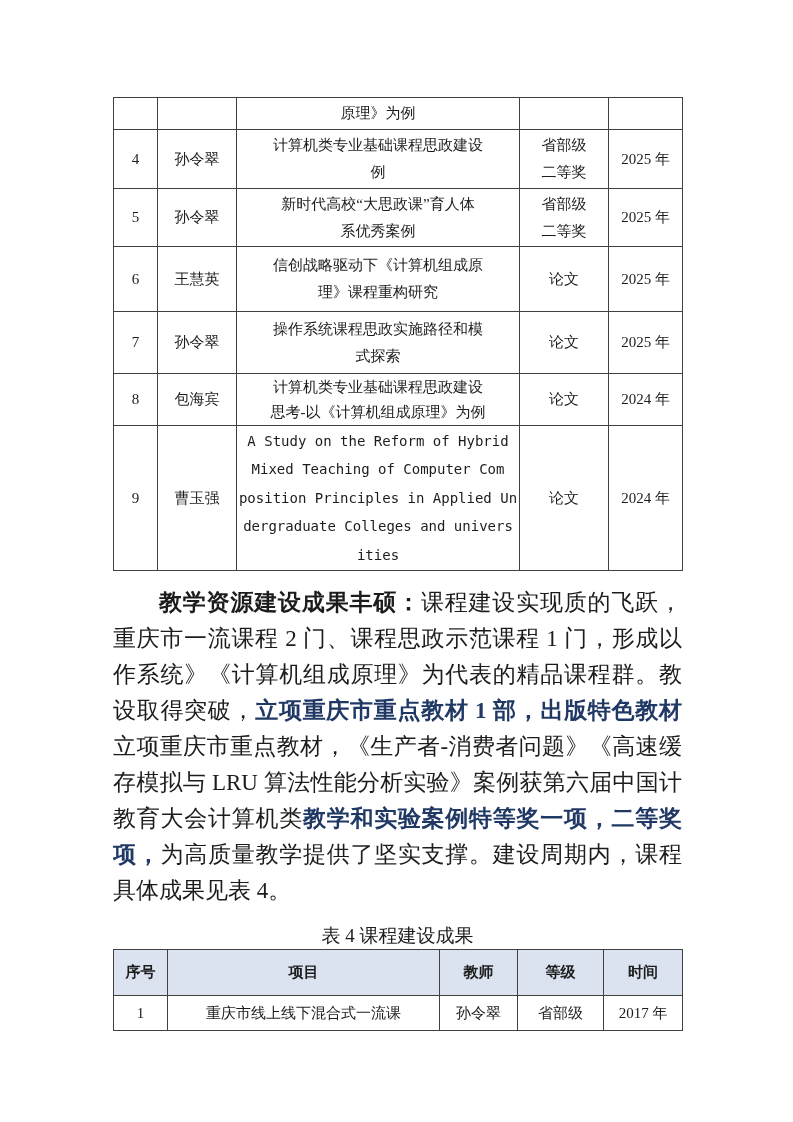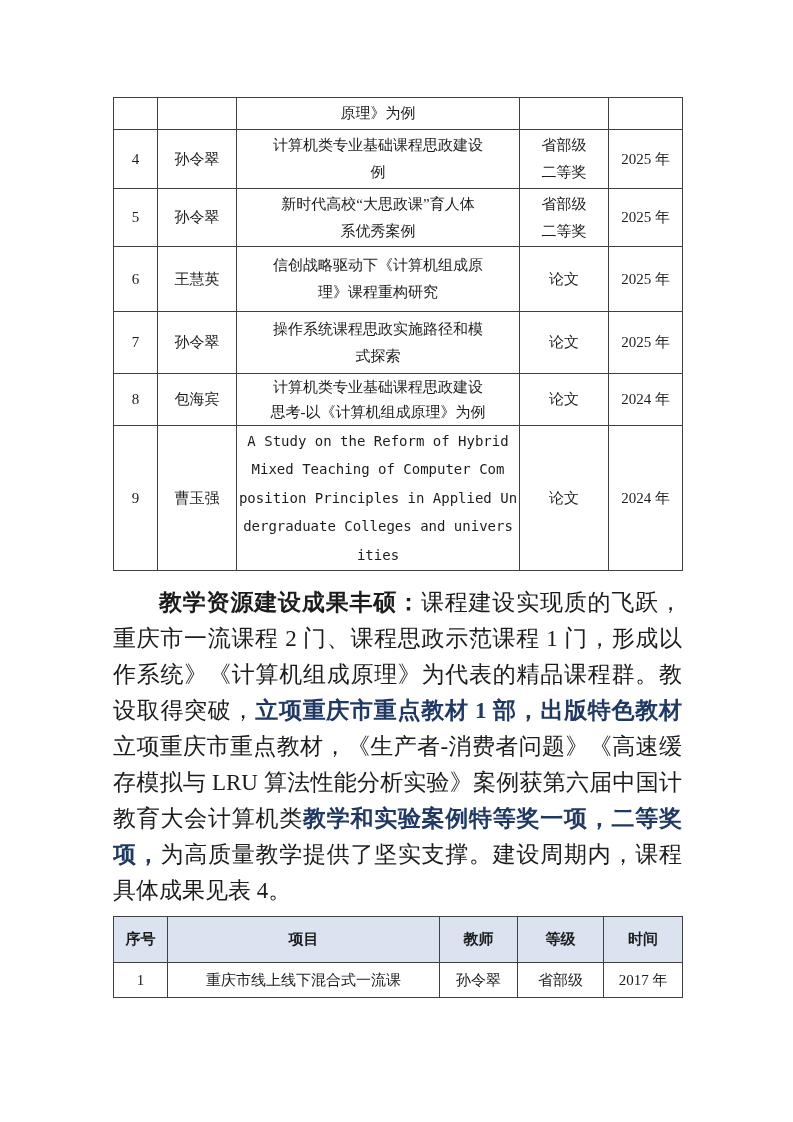--- a/index.html
+++ b/index.html
@@ -67,21 +67,21 @@
   .run-navy { font-weight: bold; color: #1f3864; }
 
   
   .caption {
     margin-top: 13px;
     height: 27px;
     line-height: 27px;
     text-align: center;
     font-size: 19px;
   }
-  .t2 { margin-top: 7px; }
+  .t2 { }
   .t2 th {
     height: 45px;
     background: #dae3ef;
     font-weight: bold;
   }
   .t2 td { height: 34px; }
 </style>
 </head>
 <body>
 
@@ -165,20 +165,21 @@
       <div class="pline"><span>重庆市一流课程 2 门、课程思政示范课程 1 门，形成以《操</span></div>
       <div class="pline"><span>作系统》《计算机组成原理》为代表的精品课程群。教材建</span></div>
       <div class="pline"><span>设取得突破，</span><span class="run-navy">立项重庆市重点教材 1 部，出版特色教材 1 部。</span></div>
       <div class="pline"><span>立项重庆市重点教材，《生产者-消费者问题》《高速缓</span></div>
       <div class="pline"><span>存模拟与 LRU 算法性能分析实验》案例获第六届中国计算机</span></div>
       <div class="pline"><span>教育大会计算机类</span><span class="run-navy">教学和实验案例特等奖一项，二等奖一</span></div>
       <div class="pline"><span class="run-navy">项，</span><span>为高质量教学提供了坚实支撑。建设周期内，课程建设</span></div>
       <div class="pline last"><span>具体成果见表 4。</span></div>
     </div>
 
+    <div class="caption">表 4 课程建设成果</div>
 
     <table class="t2">
       <colgroup>
         <col style="width:54px">
           <col style="width:272px">
           <col style="width:78px">
           <col style="width:86px">
           <col style="width:79px">
       </colgroup>
       <tbody>

